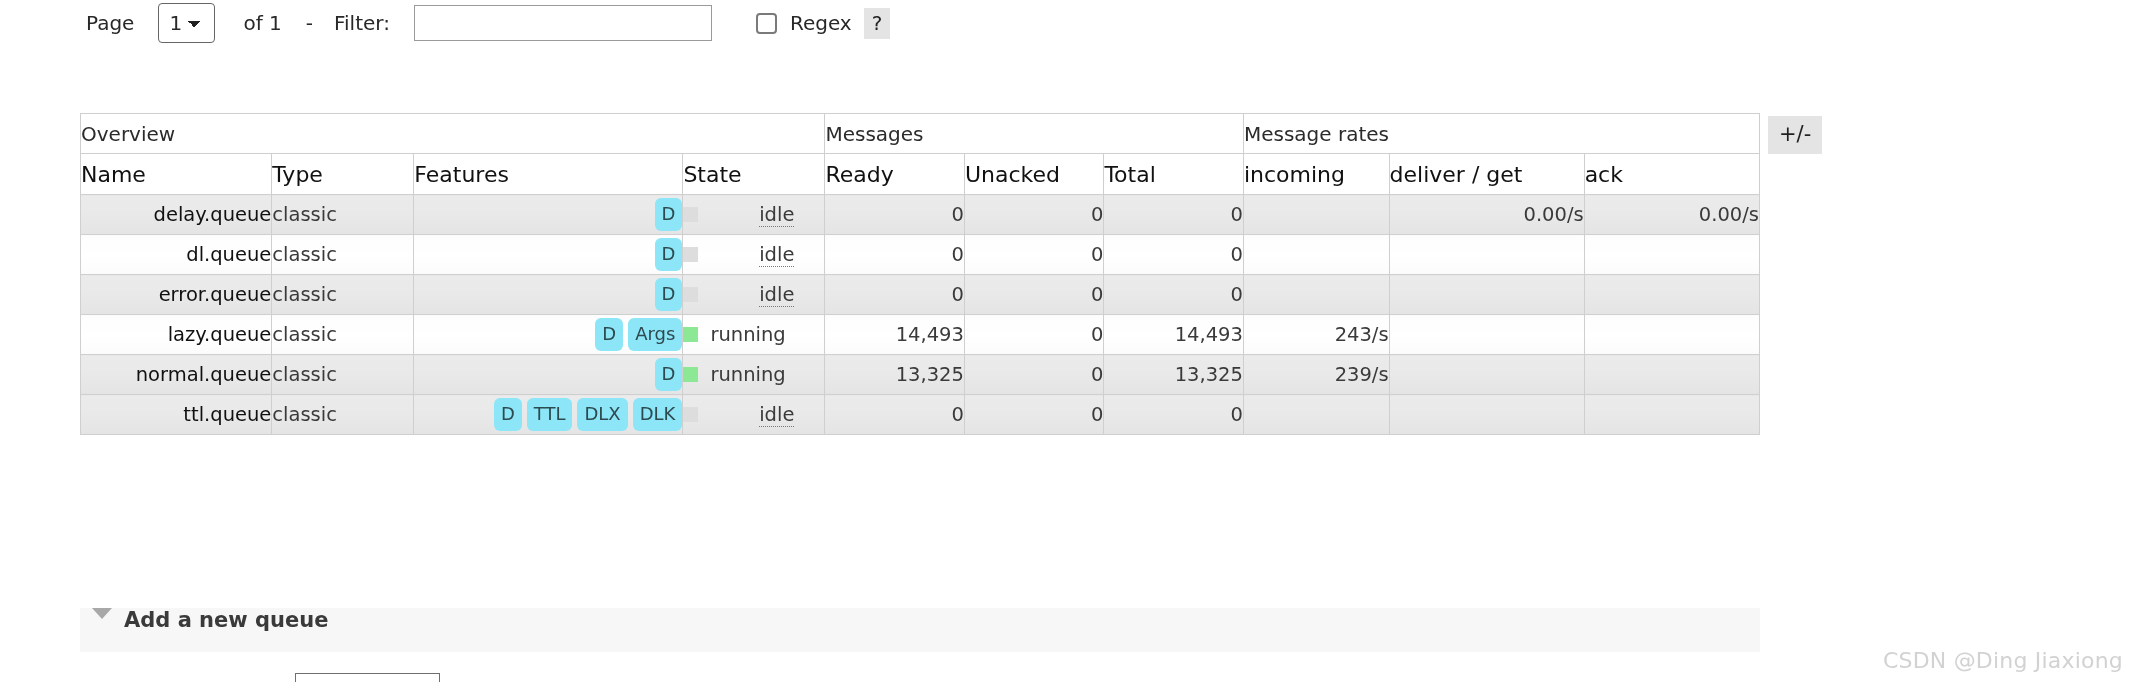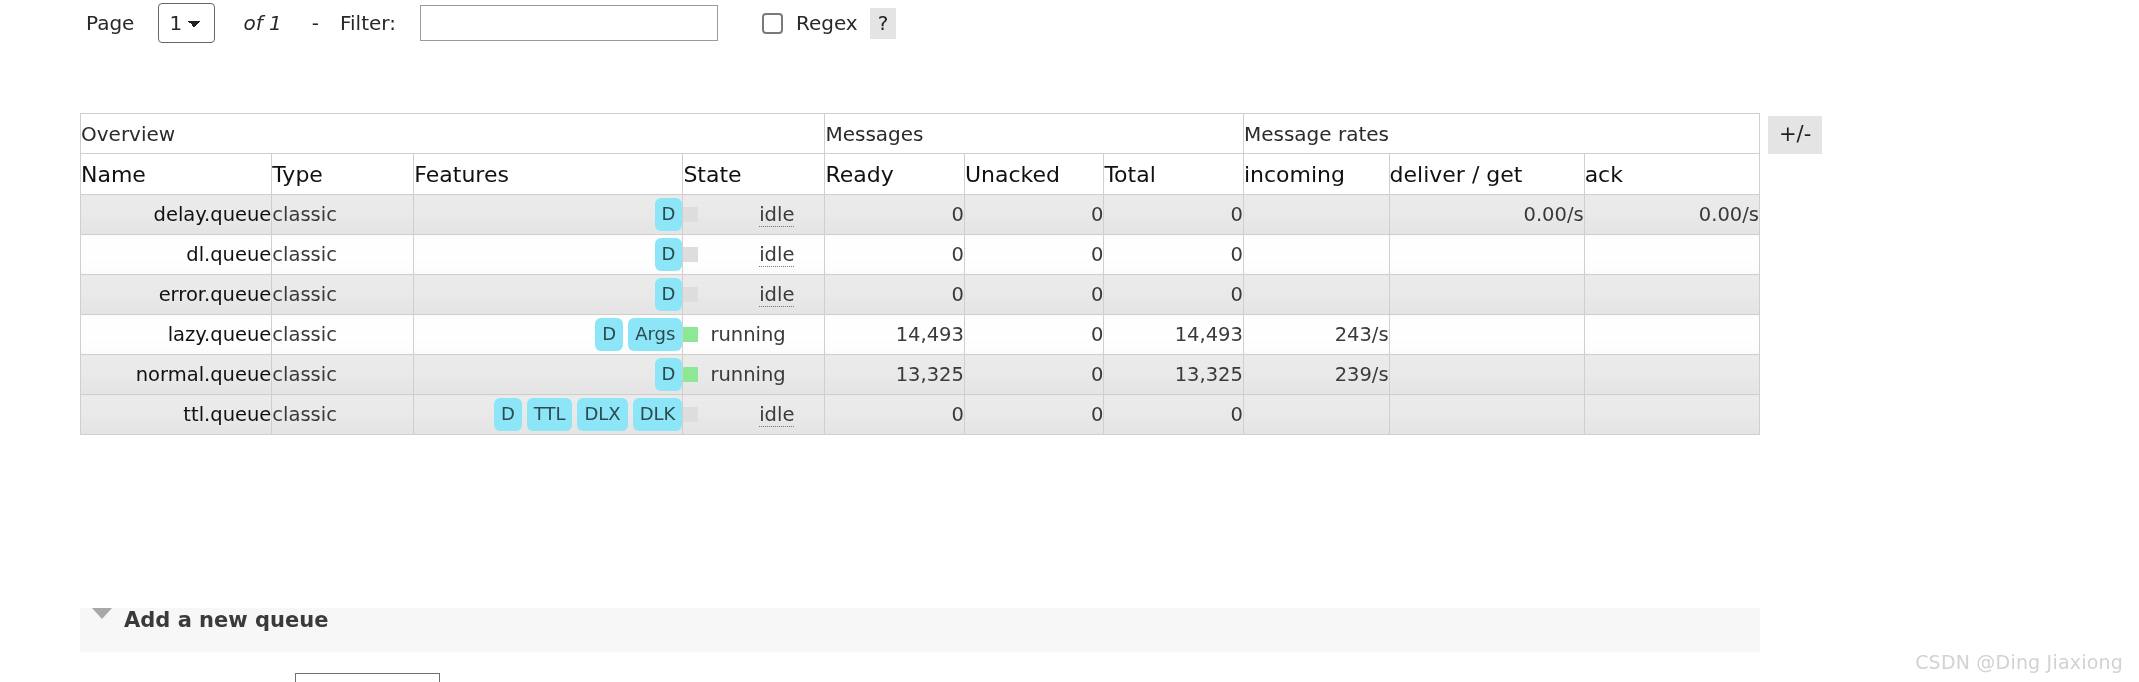--- a/index.html
+++ b/index.html
@@ -49,21 +49,21 @@
     width: 57px;
     background-image:
       linear-gradient(45deg, transparent 50%, #222 50%),
       linear-gradient(135deg, #222 50%, transparent 50%);
     background-position:
       calc(100% - 19px) calc(50% + 1px),
       calc(100% - 13px) calc(50% + 1px);
     background-size: 7px 7px, 7px 7px;
     background-repeat: no-repeat;
   }
-  #of-count { margin-right: 14px; font-style: italic; }
+  #of-count { margin-right: 8px; }
   #dash { margin-right: 5px; }
   #filter-word { margin-right: 8px; }
   #filter-input {
     width: 298px;
     height: 36px;
     box-sizing: border-box;
     border: 1px solid #9a9a9a;
     background: #ffffff;
     font-family: "DejaVu Sans", "Liberation Sans", sans-serif;
     font-size: 19px;
@@ -258,21 +258,21 @@
     height: 26px;
     box-sizing: border-box;
     border: 1px solid #6f6f6f;
     background: #ffffff;
   }
 
   #watermark {
     position: absolute;
     right: 16px;
     bottom: 9px;
-    font-size: 19px;
+    font-size: 22px;
     color: #d2d2d2;
     letter-spacing: 0.2px;
     white-space: nowrap;
   }
 </style>
 </head>
 <body>
 
 <div id="filter-bar">
   <span class="fb-label">Page</span>

